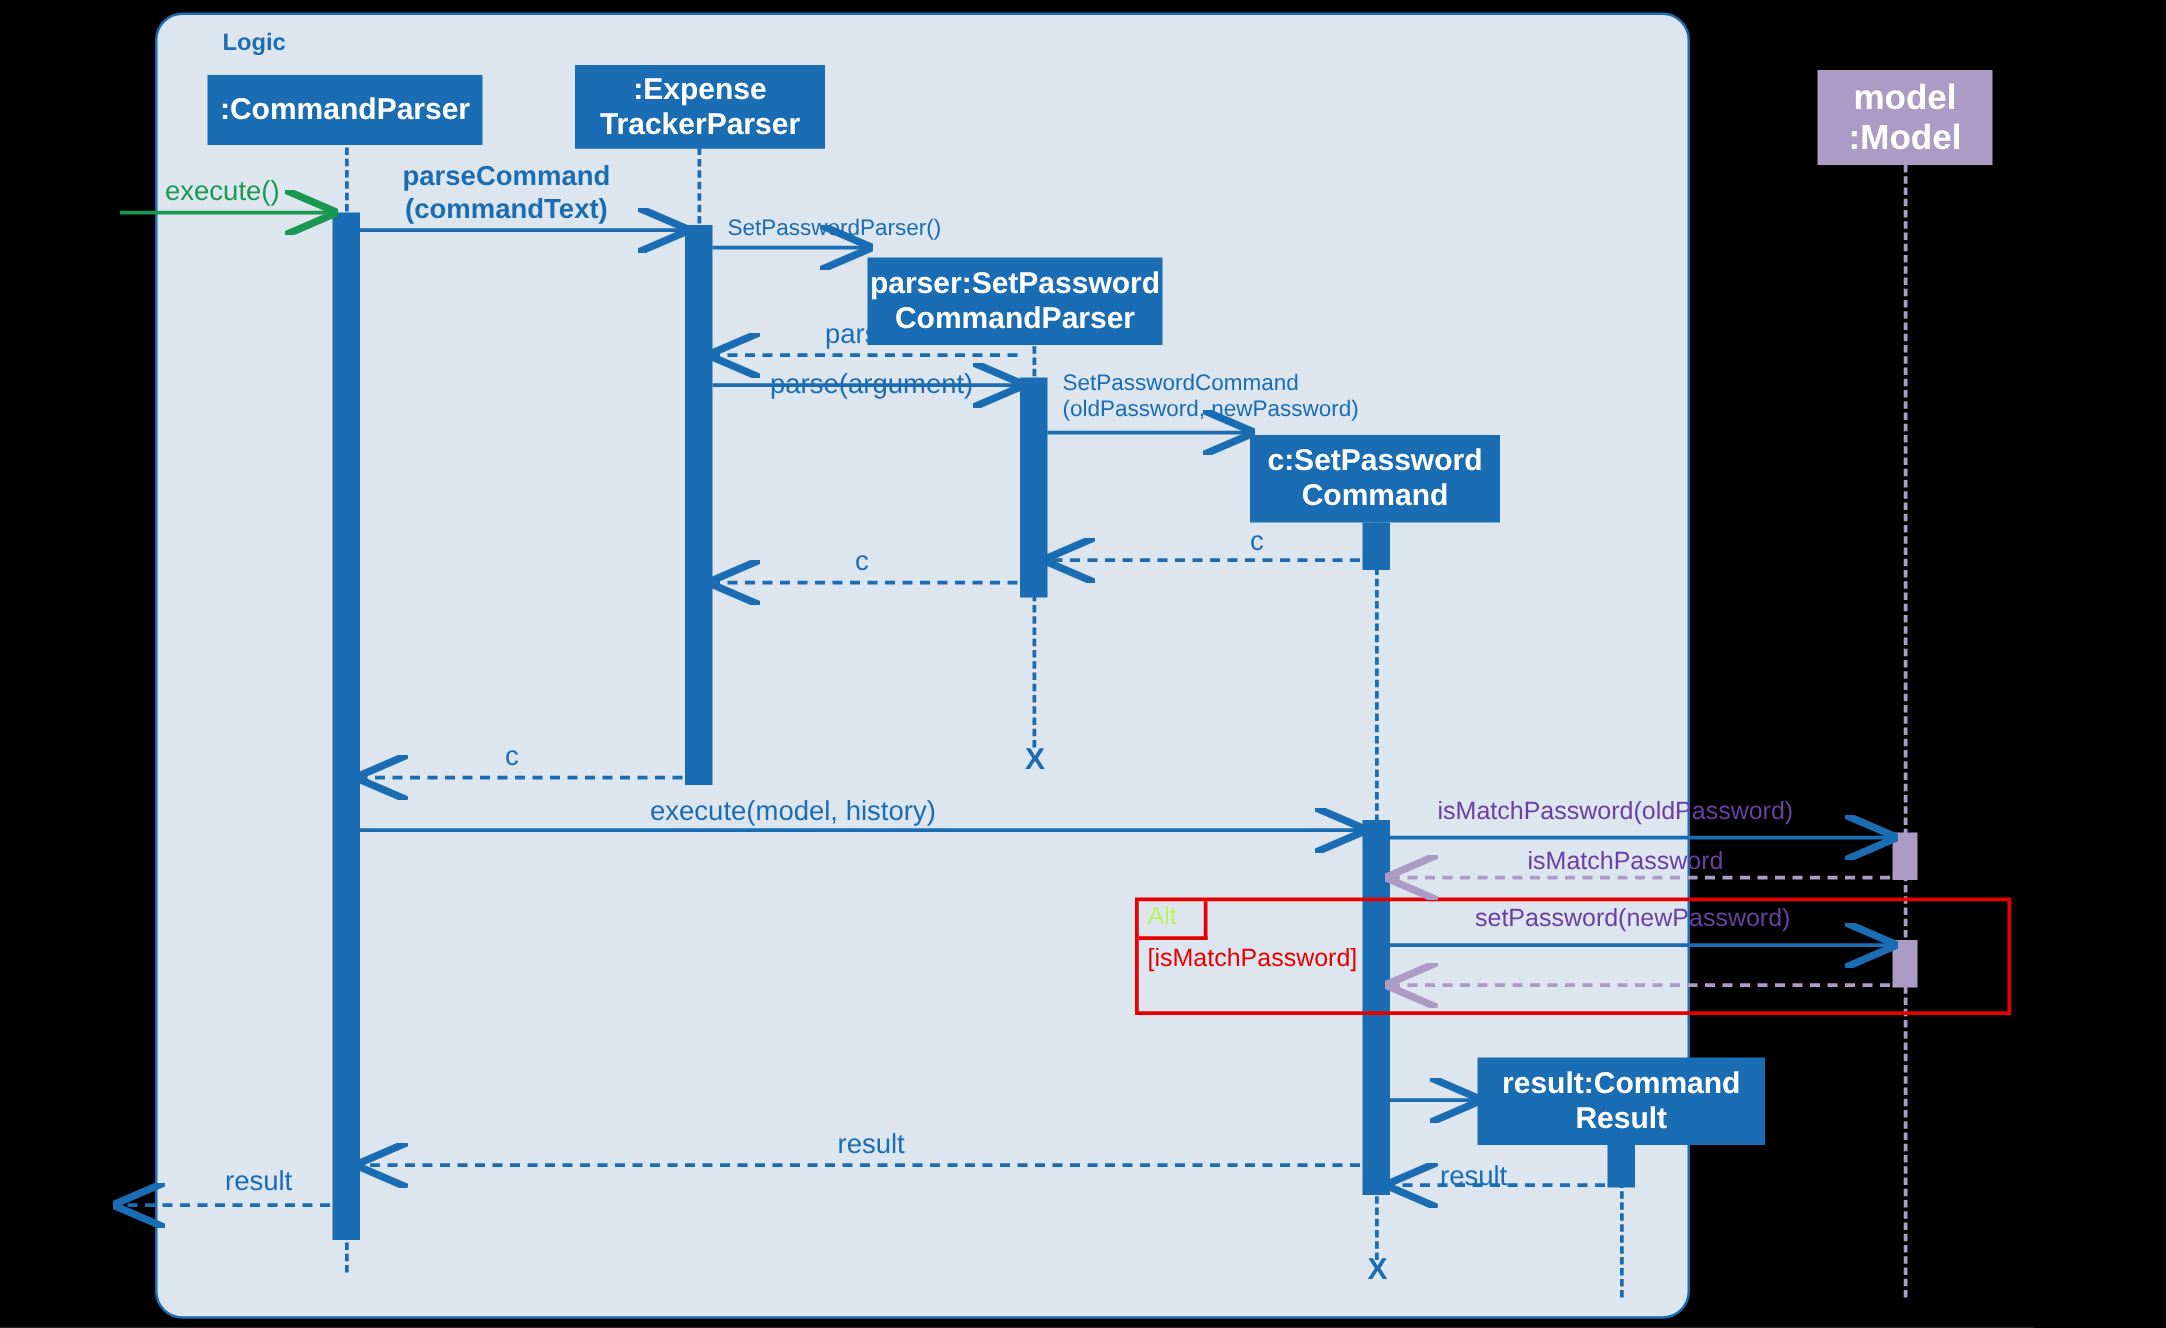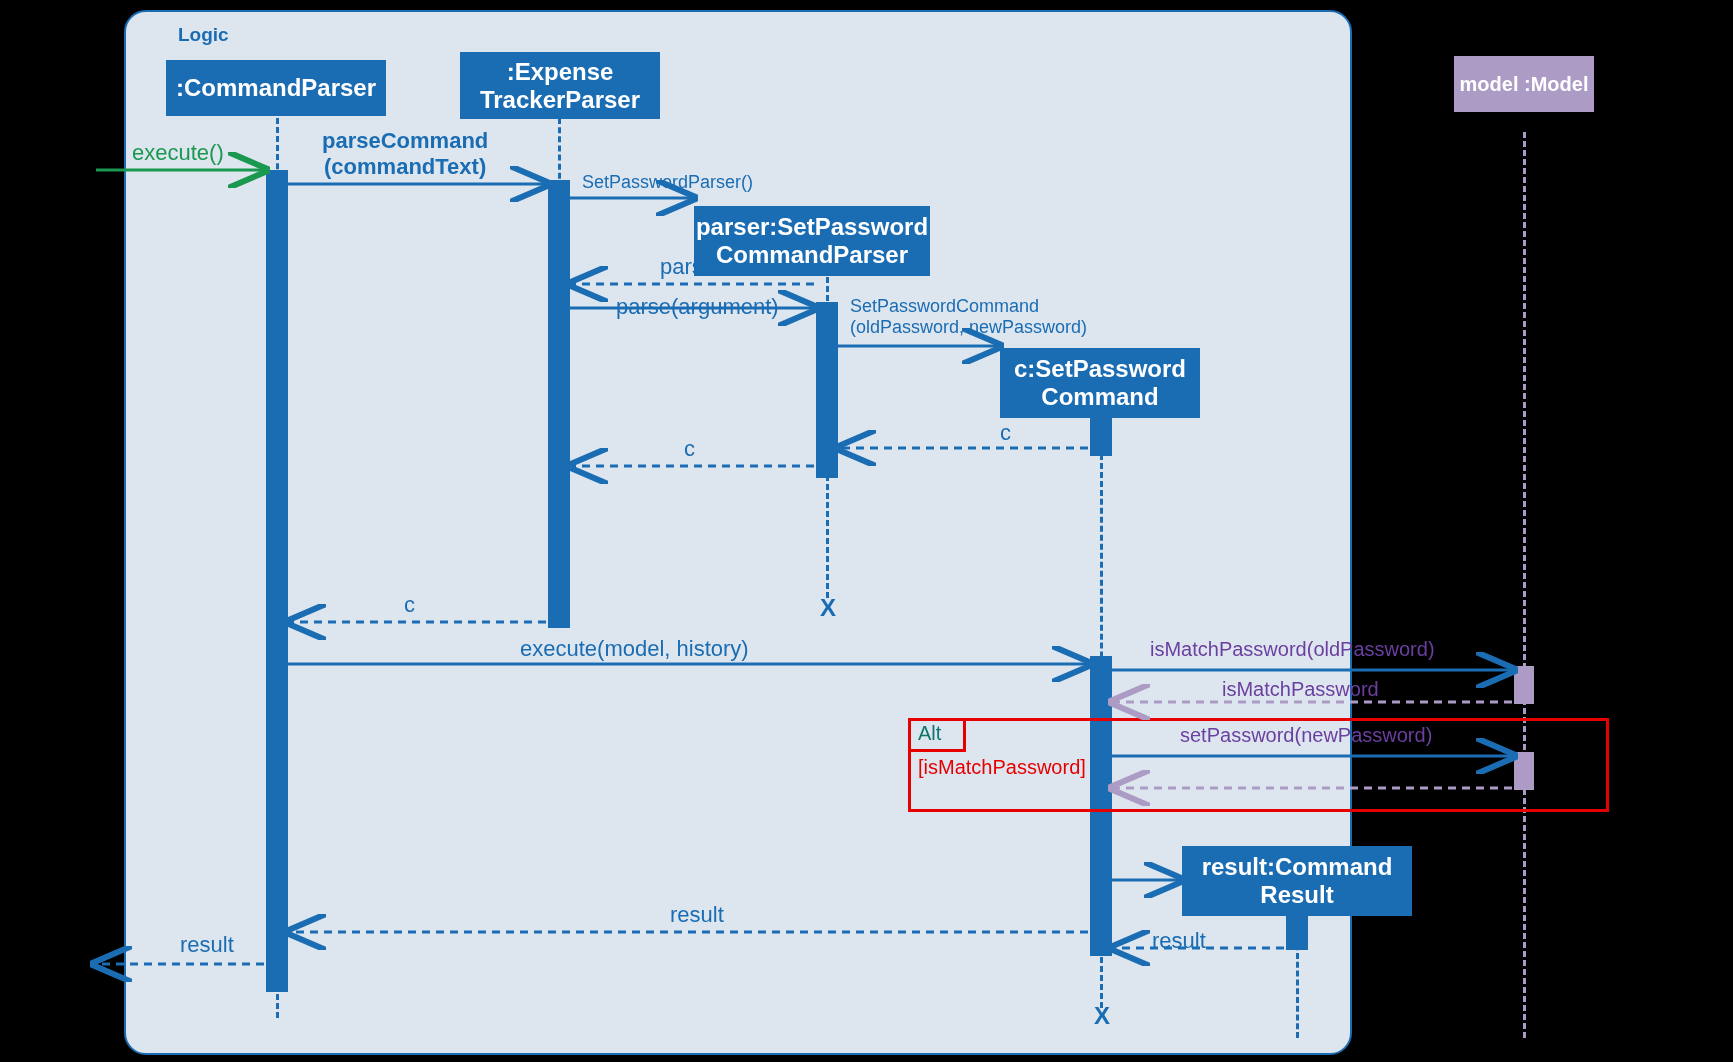--- a/index.html
+++ b/index.html
@@ -10,21 +10,21 @@
   .box div{white-space:pre-wrap;}
   .mbox{position:absolute;background:#ab9bc5;color:#fff;text-align:center;display:flex;flex-direction:column;justify-content:center;font-weight:600;line-height:1.15;}
   .lifeline{position:absolute;width:0;border-left:3px dashed #1a6cb3;}
   .lifeline-m{position:absolute;width:0;border-left:3px dashed #ab9bc5;}
   .act{position:absolute;background:#1a6cb3;}
   .act-m{position:absolute;background:#ab9bc5;}
   .lbl{position:absolute;color:#1a6cb3;white-space:nowrap;}
   .lbl-p{position:absolute;color:#6b3fa0;white-space:nowrap;}
   .lbl-red{position:absolute;color:#e60000;white-space:nowrap;}
   .lbl-g{position:absolute;color:#1a9850;white-space:nowrap;}
-  .lbl-k{position:absolute;color:#0f766e;white-space:nowrap;}
+  .lbl-k{position:absolute;color:#bef264;white-space:nowrap;}
   .x{position:absolute;color:#1a6cb3;font-size:24px;font-weight:600;}
   svg{position:absolute;left:0;top:0;}
   .altbox{position:absolute;border:3px solid #e60000;}
   .alt-tab{position:absolute;border:3px solid #e60000;border-top:none;border-left:none;background:transparent;}
 </style>
 </head>
 <body>
 <div id="canvas">
 
 <div class="frame" style="left:124px;top:10px;width:1224px;height:1041px;"></div>
@@ -49,21 +49,21 @@
 CommandParser</div>
     </div>
 <div class="box" style="left:1000px;top:348px;width:200px;height:70px;font-size:24px;">
       <div>c:SetPassword
 Command</div>
     </div>
 <div class="box" style="left:1182px;top:846px;width:230px;height:70px;font-size:24px;">
       <div>result:Command
 Result</div>
     </div>
-<div class="mbox" style="left:1454px;top:56px;width:140px;height:56px;font-size:20px;">
+<div class="mbox" style="left:1454px;top:56px;width:140px;height:76px;font-size:28px;">
       <div>model
 :Model</div>
     </div>
 
 <div class="act" style="left:266px;top:170px;width:22px;height:822px;"></div>
 <div class="act" style="left:548px;top:180px;width:22px;height:448px;"></div>
 <div class="act" style="left:816px;top:302px;width:22px;height:176px;"></div>
 <div class="act" style="left:1090px;top:418px;width:22px;height:38px;"></div>
 <div class="act" style="left:1090px;top:656px;width:22px;height:300px;"></div>
 <div class="act" style="left:1286px;top:916px;width:22px;height:34px;"></div>

